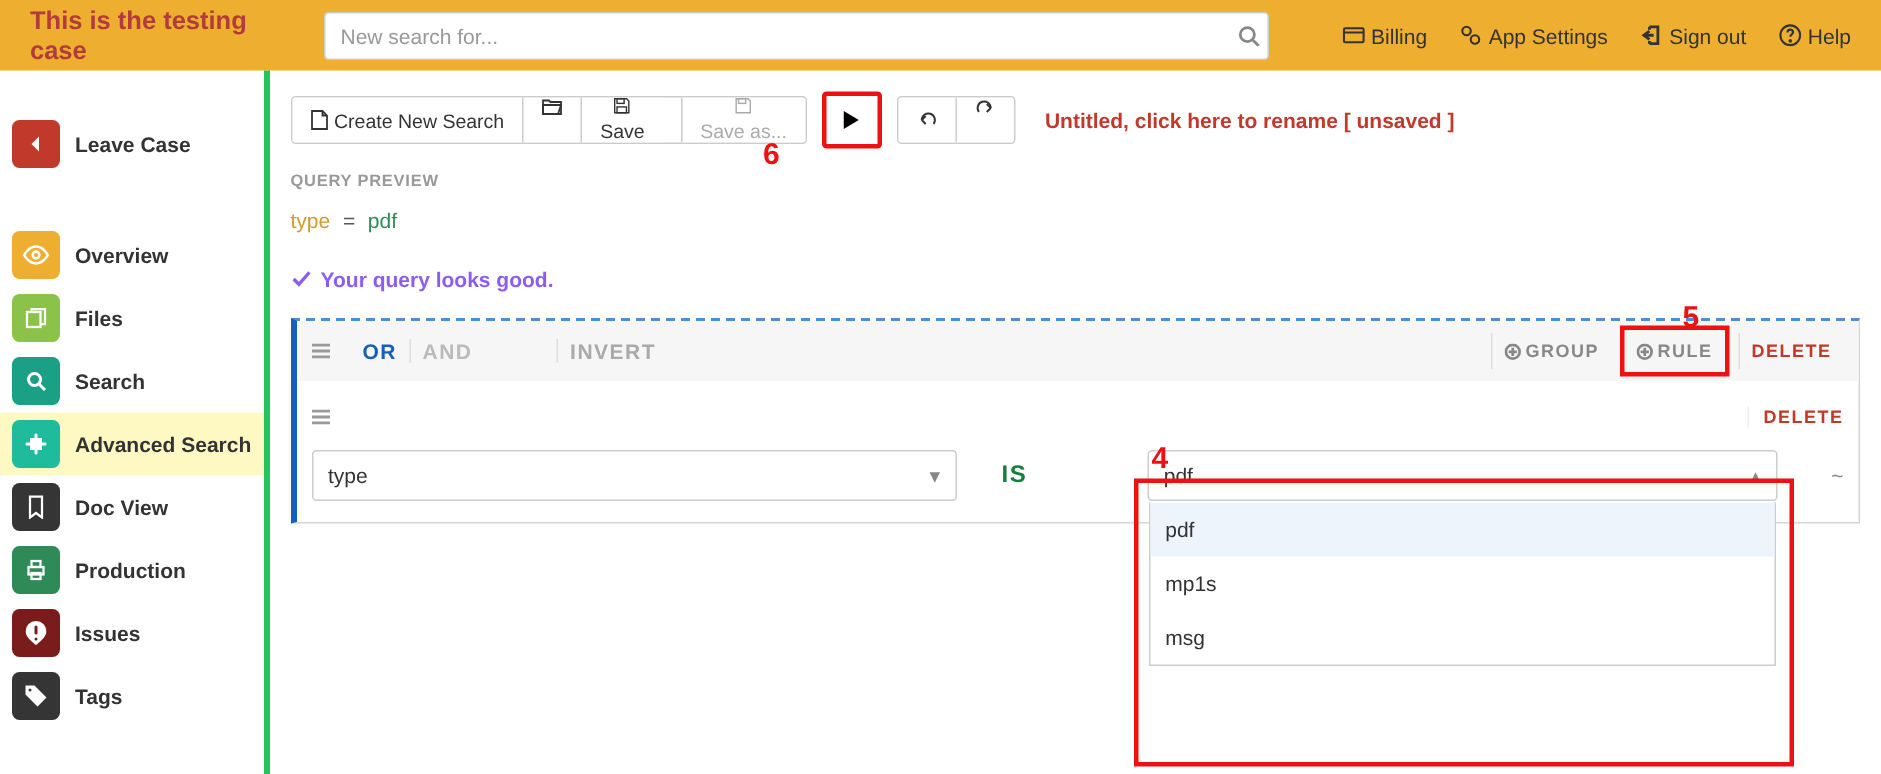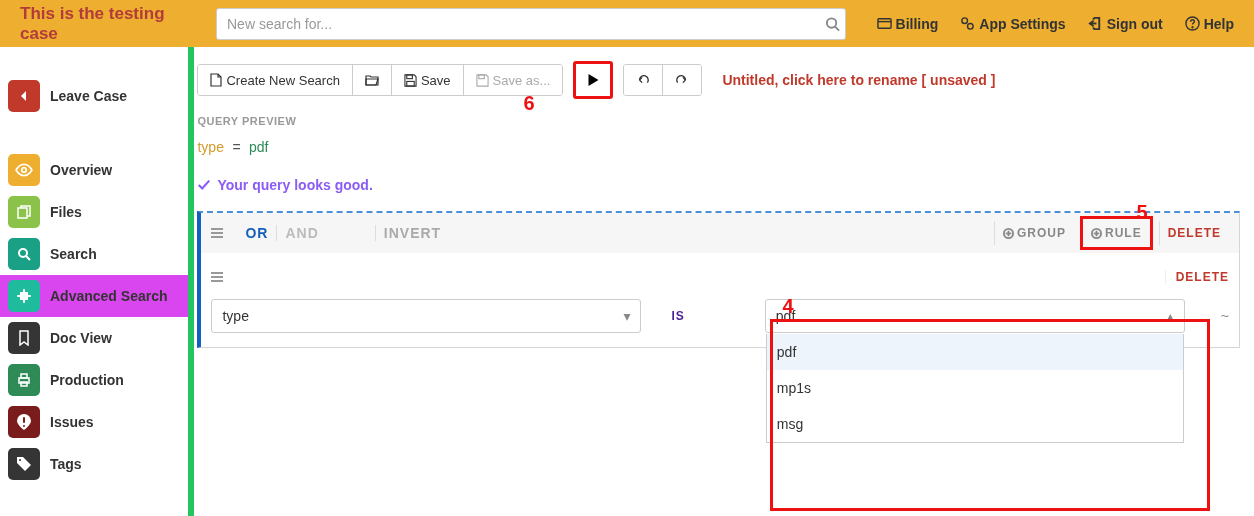--- a/index.html
+++ b/index.html
@@ -6,42 +6,42 @@
 body { background:#fff; font-size:14px; color:#333; }
 
 
 .topbar { background:#eeae30; height:47px; display:flex; align-items:center; padding:0 10px; }
 .case-title { color:#b23b3b; font-weight:700; font-size:17px; padding:0 10px; flex:0 0 200px; }
 .search-wrap { flex:0 0 630px; position:relative; margin-left:6px;}
 .search-input { width:100%; height:32px; border:1px solid #ccc; border-radius:3px; padding:0 32px 0 10px; background:#fff; color:#555; font-size:14px;}
 .search-input::placeholder{color:#999;}
 .search-icon-btn { position:absolute; right:6px; top:50%; transform:translateY(-50%); color:#888; background:none; border:none; cursor:pointer; }
 .top-actions { margin-left:auto; display:flex; gap:22px; align-items:center; padding-right:10px;}
-.top-action { color:#333; font-weight:700; cursor:pointer; display:flex; align-items:center; gap:4px; font-size:14px;justify-content:space-between;}
+.top-action { color:#333; font-weight:400; cursor:pointer; display:flex; align-items:center; gap:4px; font-size:14px;justify-content:space-between;}
 .top-action svg { width:15px; height:15px; }
 
 
 .layout { display:flex; }
 .sidebar { width:198px; padding-top:28px;}
 .side-item { display:flex; align-items:center; gap:10px; padding:6px 8px 6px 8px; height:42px; cursor:pointer; font-weight:700; color:#333;}
-.side-item.active { background:#d946ef; }
+.side-item.active { background:#fef9c3; }
 .side-icon { width:32px; height:32px; border-radius:5px; display:flex; align-items:center; justify-content:center; color:#fff; flex-shrink:0;}
 .side-item.leave { margin-bottom:32px;}
 .c-red{background:#c0392b;} .c-yellow{background:#eeae30;} .c-green{background:#8bc34a;}
 .c-teal{background:#1aa085;} .c-teal2{background:#1ebc9c;} .c-dark{background:#353535;}
 .c-darkg{background:#2e8b57;} .c-maroon{background:#7a1c1c;}
 
-.main { flex:1; border-left:6px solid #22c55e; min-height:470px; padding:14px 14px 0 3px; position:relative;}
+.main { flex:1; border-left:4px solid #22c55e; min-height:470px; padding:14px 14px 0 14px; position:relative;}
 
 
 .toolbar { display:flex; align-items:center; gap:10px;}
 .btn-group { display:inline-flex; border:1px solid #ccc; border-radius:3px; overflow:hidden; background:#fff;}
 .btn-group>button { border:none; background:#fff; padding:0 12px; height:30px; cursor:pointer; display:flex; align-items:center; gap:4px; font-size:13px; color:#333;}
-.btn-group>button+button { border-left:1px solid #ccc;}
-.btn-group>button.disabled { color:#aaa; cursor:default;}
+.btn-group>button+button { border-left:1px solid #ccc;flex-direction:column;}
+.btn-group>button.disabled { color:#aaa; cursor:default;margin-left:12px;}
 .single-btn { border:1px solid #ccc; border-radius:3px; background:#fff; width:32px; height:30px; display:flex; align-items:center; justify-content:center; cursor:pointer;}
 .highlight-red { border:3px solid #e11; border-radius:3px; padding:1px;}
 .title-link { color:#c0392b; font-weight:700; margin-left:10px; cursor:pointer;text-align:right;}
 
 
 .qp-box { margin-top:16px;}
 .qp-label { text-transform:uppercase; font-weight:700; font-size:11px; letter-spacing:0.5px; color:#999;}
 .qp-code { margin-top:12px; font-family:Menlo,Consolas,monospace; font-size:14px;}
 .tok-field{color:#d39a2c;} .tok-eq{color:#555;} .tok-val{color:#2e8b57;}
 .qp-status { margin-top:22px; color:#8b5cf6; font-weight:600; display:flex; align-items:center; gap:6px;}
@@ -55,21 +55,21 @@
 .rule-head-right{margin-left:auto; display:flex; align-items:center; gap:6px;}
 .mini{display:flex;align-items:center;gap:3px;color:#888;font-weight:800;font-size:12px;letter-spacing:1px;padding:0 8px;height:24px;cursor:pointer;}
 .mini.delete{color:#c0392b;border-left:1px solid #ddd;}
 .rule-row { padding:8px 10px 14px 10px;}
 .rule-row-top{display:flex;align-items:center;height:32px;}
 .rule-row-top .grip{margin-right:0;}
 .rule-row-top .del{margin-left:auto;color:#c0392b;font-weight:800;letter-spacing:1px;font-size:12px;border-left:1px solid #eee;padding-left:10px;cursor:pointer;}
 .rule-controls{display:flex;align-items:center;gap:30px;margin-top:6px; position:relative;}
 .selectbox{flex:0 0 430px; border:1px solid #ccc; border-radius:3px; height:34px; display:flex; align-items:center; padding:0 10px; background:#fff; cursor:pointer; position:relative;}
 .selectbox .caret{margin-left:auto;color:#888;}
-.is-label{font-weight:800; letter-spacing:1px; color:#4c1d95; font-size:12px;}
+.is-label{font-weight:800; letter-spacing:1px; color:#15803d; font-size:16px;}
 .value-select{flex:0 0 420px; margin-left:50px; border:1px solid #ccc; border-radius:3px; height:34px; display:flex; align-items:center; padding:0 10px; cursor:pointer; position:relative;}
 .value-select .caret{margin-left:auto;color:#888;}
 .tilde{color:#888; margin-left:6px;}
 
 
 .dropdown { position:absolute; top:34px; left:0; right:0; background:#fff; border:1px solid #ccc; border-top:none;}
 .dropdown .opt{padding:10px 10px; cursor:pointer; font-size:14px;}
 .dropdown .opt.sel{background:#eef4fb;}
 
 

